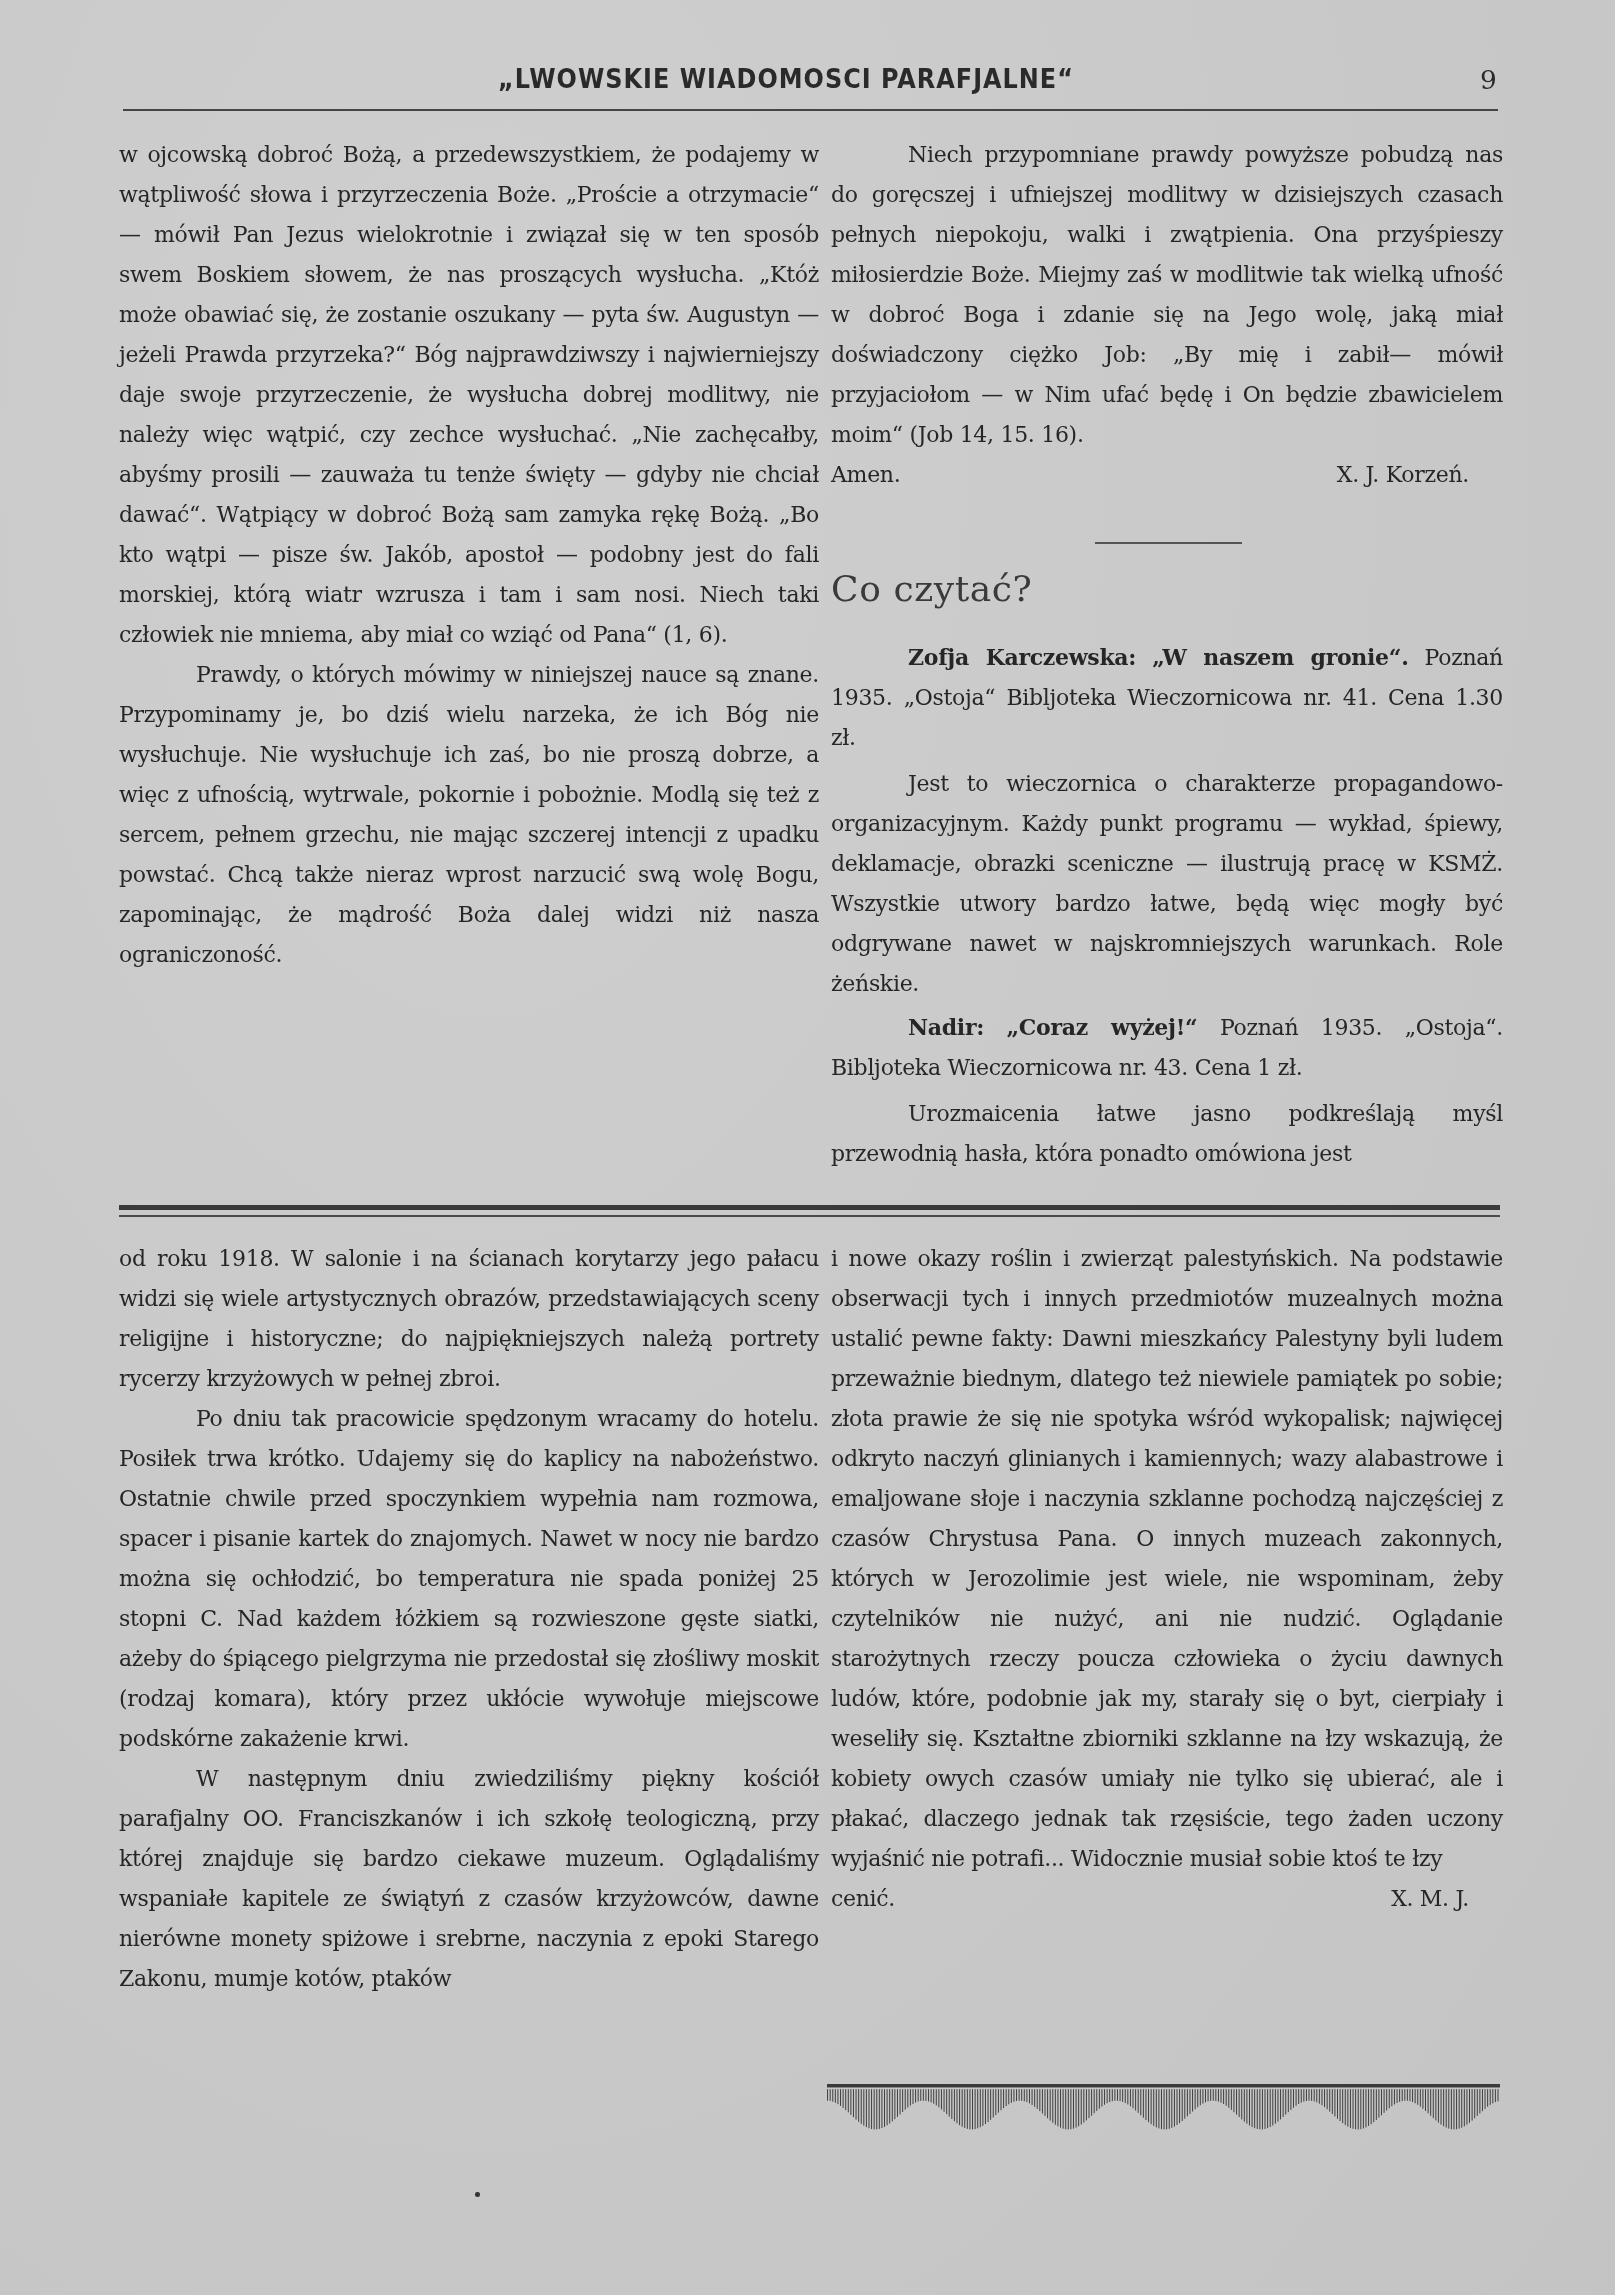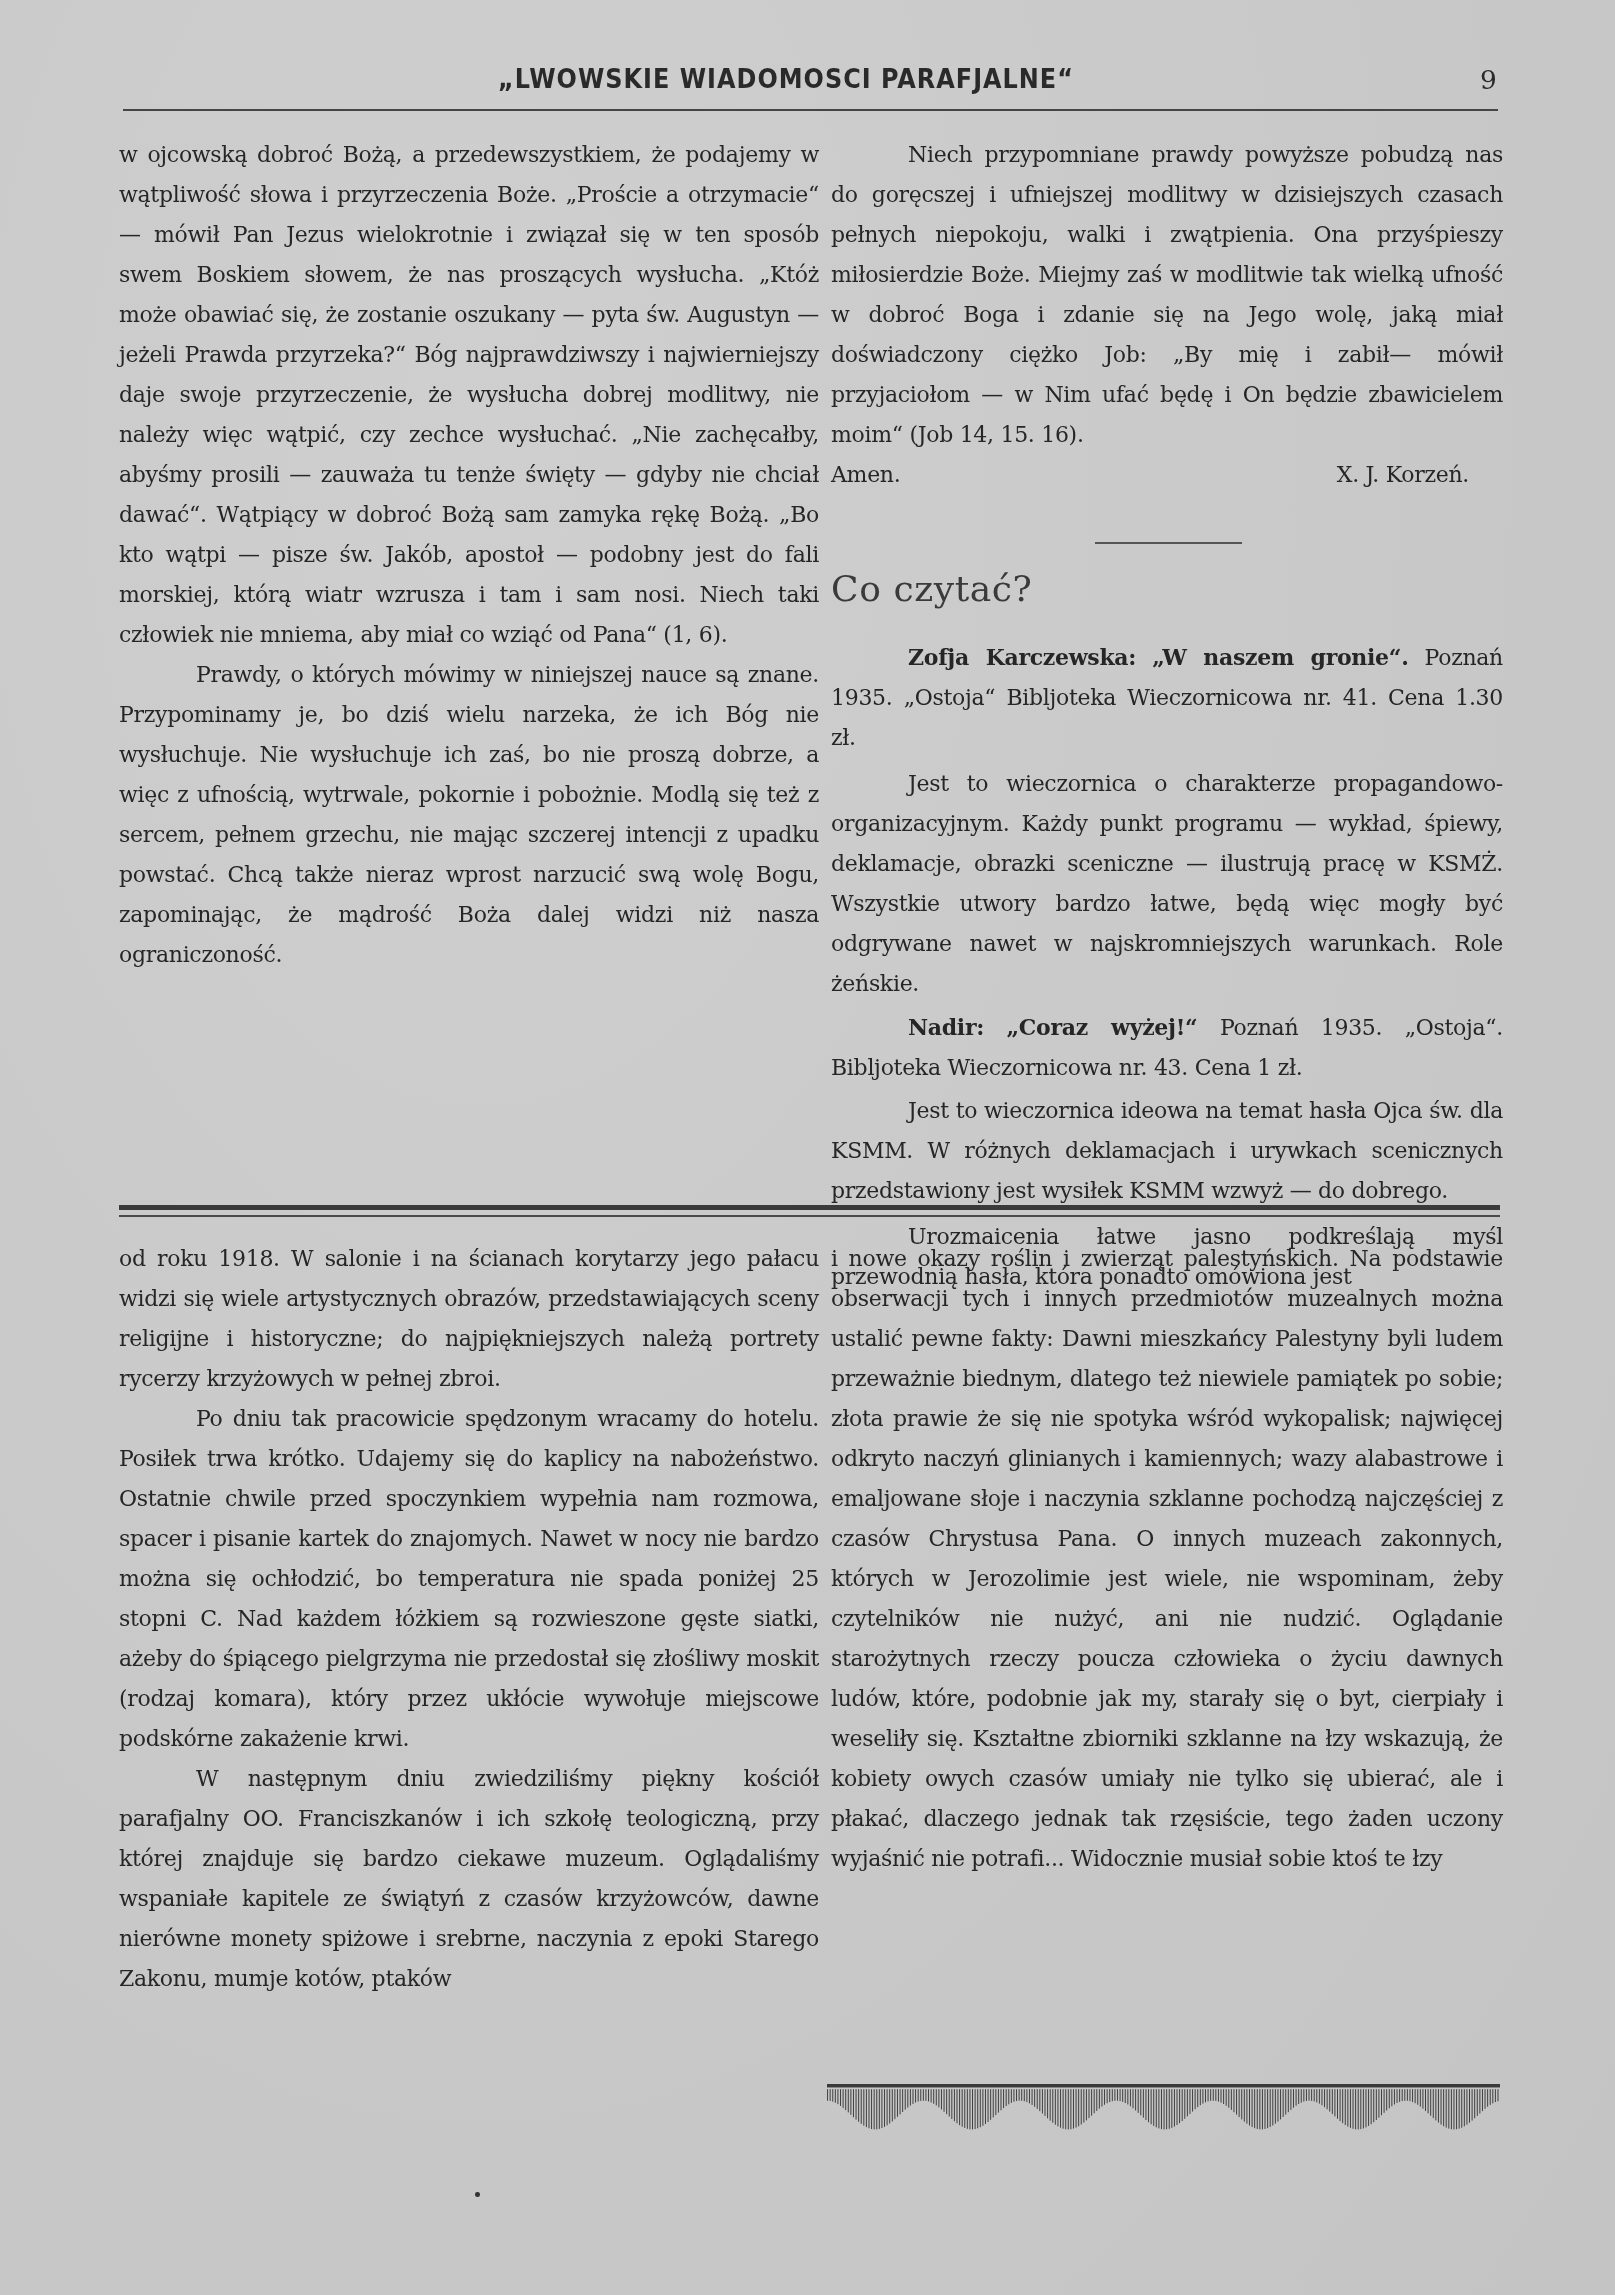--- a/index.html
+++ b/index.html
@@ -80,35 +80,38 @@
     <span class="bold">Zofja Karczewska:</span>
     <span class="bold">„W naszem gronie“.</span>
     <span>Poznań 1935. „Ostoja“ Bibljoteka Wieczornicowa nr. 41. Cena 1.30 zł.</span>
   </p>
   <p class="entry" style="margin-top:5.7px">Jest to wieczornica o charakterze propagandowo-organizacyjnym. Każdy punkt programu — wykład, śpiewy, deklamacje, obrazki sceniczne — ilustrują pracę w KSMŻ. Wszystkie utwory bardzo łatwe, będą więc mogły być odgrywane nawet w najskromniejszych warunkach. Role żeńskie.</p>
   <p class="entry" style="margin-top:3.4px">
     <span class="bold">Nadir:</span>
     <span class="bold">„Coraz wyżej!“</span>
     <span>Poznań 1935. „Ostoja“. Bibljoteka Wieczornicowa nr. 43. Cena 1 zł.</span>
   </p>
-  <p class="entry" style="margin-top:3.4px">Jest to wieczornica ideowa na temat hasła Ojca św. dla KSMM. W różnych deklamacjach i urywkach scenicznych przedstawiony jest wysiłek KSMM wzwyż — do dobrego.</p>
   <p class="entry" style="margin-top:5.7px">Urozmaicenia łatwe jasno podkreślają myśl przewodnią hasła, która ponadto omówiona jest</p>
 </div>
 
 <div class="divider-rule1"></div>
 <div class="divider-rule2"></div>
 
 <div class="col left-bot">
   <p>od roku 1918. W salonie i na ścianach korytarzy jego pałacu widzi się wiele artystycznych obrazów, przedstawiających sceny religijne i historyczne; do najpiękniejszych należą portrety rycerzy krzyżowych w pełnej zbroi.</p>
   <p class="indent">Po dniu tak pracowicie spędzonym wracamy do hotelu. Posiłek trwa krótko. Udajemy się do kaplicy na nabożeństwo. Ostatnie chwile przed spoczynkiem wypełnia nam rozmowa, spacer i pisanie kartek do znajomych. Nawet w nocy nie bardzo można się ochłodzić, bo temperatura nie spada poniżej 25 stopni C. Nad każdem łóżkiem są rozwieszone gęste siatki, ażeby do śpiącego pielgrzyma nie przedostał się złośliwy moskit (rodzaj komara), który przez ukłócie wywołuje miejscowe podskórne zakażenie krwi.</p>
   <p class="indent">W następnym dniu zwiedziliśmy piękny kościół parafjalny OO. Franciszkanów i ich szkołę teologiczną, przy której znajduje się bardzo ciekawe muzeum. Oglądaliśmy wspaniałe kapitele ze świątyń z czasów krzyżowców, dawne nierówne monety spiżowe i srebrne, naczynia z epoki Starego Zakonu, mumje kotów, ptaków</p>
 </div>
 
 <div class="col right-bot">
   <p>i nowe okazy roślin i zwierząt palestyńskich. Na podstawie obserwacji tych i innych przedmiotów muzealnych można ustalić pewne fakty: Dawni mieszkańcy Palestyny byli ludem przeważnie biednym, dlatego też niewiele pamiątek po sobie; złota prawie że się nie spotyka wśród wykopalisk; najwięcej odkryto naczyń glinianych i kamiennych; wazy alabastrowe i emaljowane słoje i naczynia szklanne pochodzą najczęściej z czasów Chrystusa Pana. O innych muzeach zakonnych, których w Jerozolimie jest wiele, nie wspominam, żeby czytelników nie nużyć, ani nie nudzić. Oglądanie starożytnych rzeczy poucza człowieka o życiu dawnych ludów, które, podobnie jak my, starały się o byt, cierpiały i weseliły się. Kształtne zbiorniki szklanne na łzy wskazują, że kobiety owych czasów umiały nie tylko się ubierać, ale i płakać, dlaczego jednak tak rzęsiście, tego żaden uczony wyjaśnić nie potrafi... Widocznie musiał sobie ktoś te łzy</p>
+  <p class="sig-line">
+    <span>cenić.</span>
+    <span class="signature">X. M. J.</span>
+  </p>
 </div>
 
 <div class="ornament">
   <svg id="orn" viewBox="0 0 1172 80" preserveAspectRatio="none">
       <rect x="0" y="0" width="1172" height="6" fill="#3a3a3a"></rect>
       <line x1="1" x2="1" y1="9" y2="29.017482380290033" stroke="#333" stroke-width="1.6"></line>
       <line x1="5.507692307692308" x2="5.507692307692308" y1="9" y2="29.528511404973344" stroke="#333" stroke-width="1.6"></line>
       <line x1="10.015384615384615" x2="10.015384615384615" y1="9" y2="30.733415413692445" stroke="#333" stroke-width="1.6"></line>
       <line x1="14.523076923076923" x2="14.523076923076923" y1="9" y2="32.598030046295406" stroke="#333" stroke-width="1.6"></line>
       <line x1="19.03076923076923" x2="19.03076923076923" y1="9" y2="35.0694852273307" stroke="#333" stroke-width="1.6"></line>

